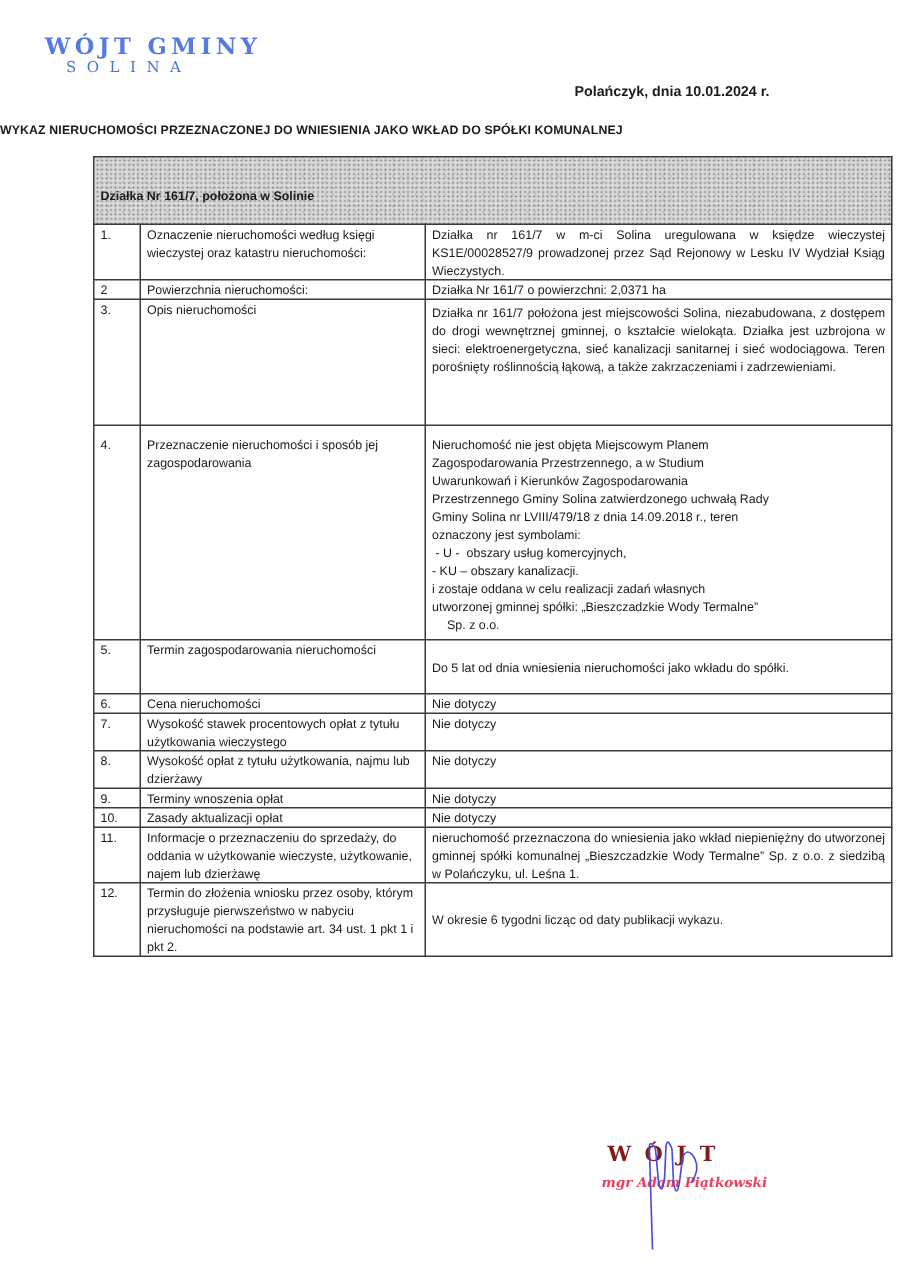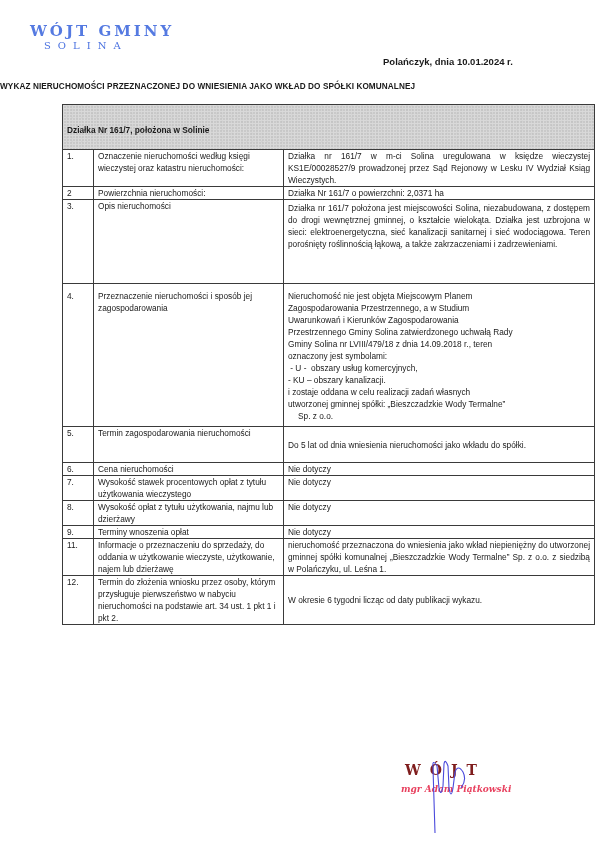--- a/index.html
+++ b/index.html
@@ -93,20 +93,25 @@
     <td class="num">8.</td>
     <td class="lbl">Wysokość opłat z tytułu użytkowania, najmu lub dzierżawy</td>
     <td class="val">Nie dotyczy</td>
   </tr>
   <tr>
     <td class="num">9.</td>
     <td class="lbl">Terminy wnoszenia opłat</td>
     <td class="val">Nie dotyczy</td>
   </tr>
   <tr>
+    <td class="num">10.</td>
+    <td class="lbl">Zasady aktualizacji opłat</td>
+    <td class="val">Nie dotyczy</td>
+  </tr>
+  <tr>
     <td class="num">11.</td>
     <td class="lbl">Informacje o przeznaczeniu do sprzedaży, do oddania w użytkowanie wieczyste, użytkowanie, najem lub dzierżawę</td>
     <td class="val">nieruchomość przeznaczona do wniesienia jako wkład niepieniężny do utworzonej gminnej spółki komunalnej „Bieszczadzkie Wody Termalne” Sp. z o.o. z siedzibą w Polańczyku, ul. Leśna 1.</td>
   </tr>
   <tr>
     <td class="num">12.</td>
     <td class="lbl">Termin do złożenia wniosku przez osoby, którym przysługuje pierwszeństwo w nabyciu nieruchomości na podstawie art. 34 ust. 1 pkt 1 i pkt 2.</td>
     <td class="val left mid">W okresie 6 tygodni licząc od daty publikacji wykazu.</td>
   </tr>
 </tbody>

